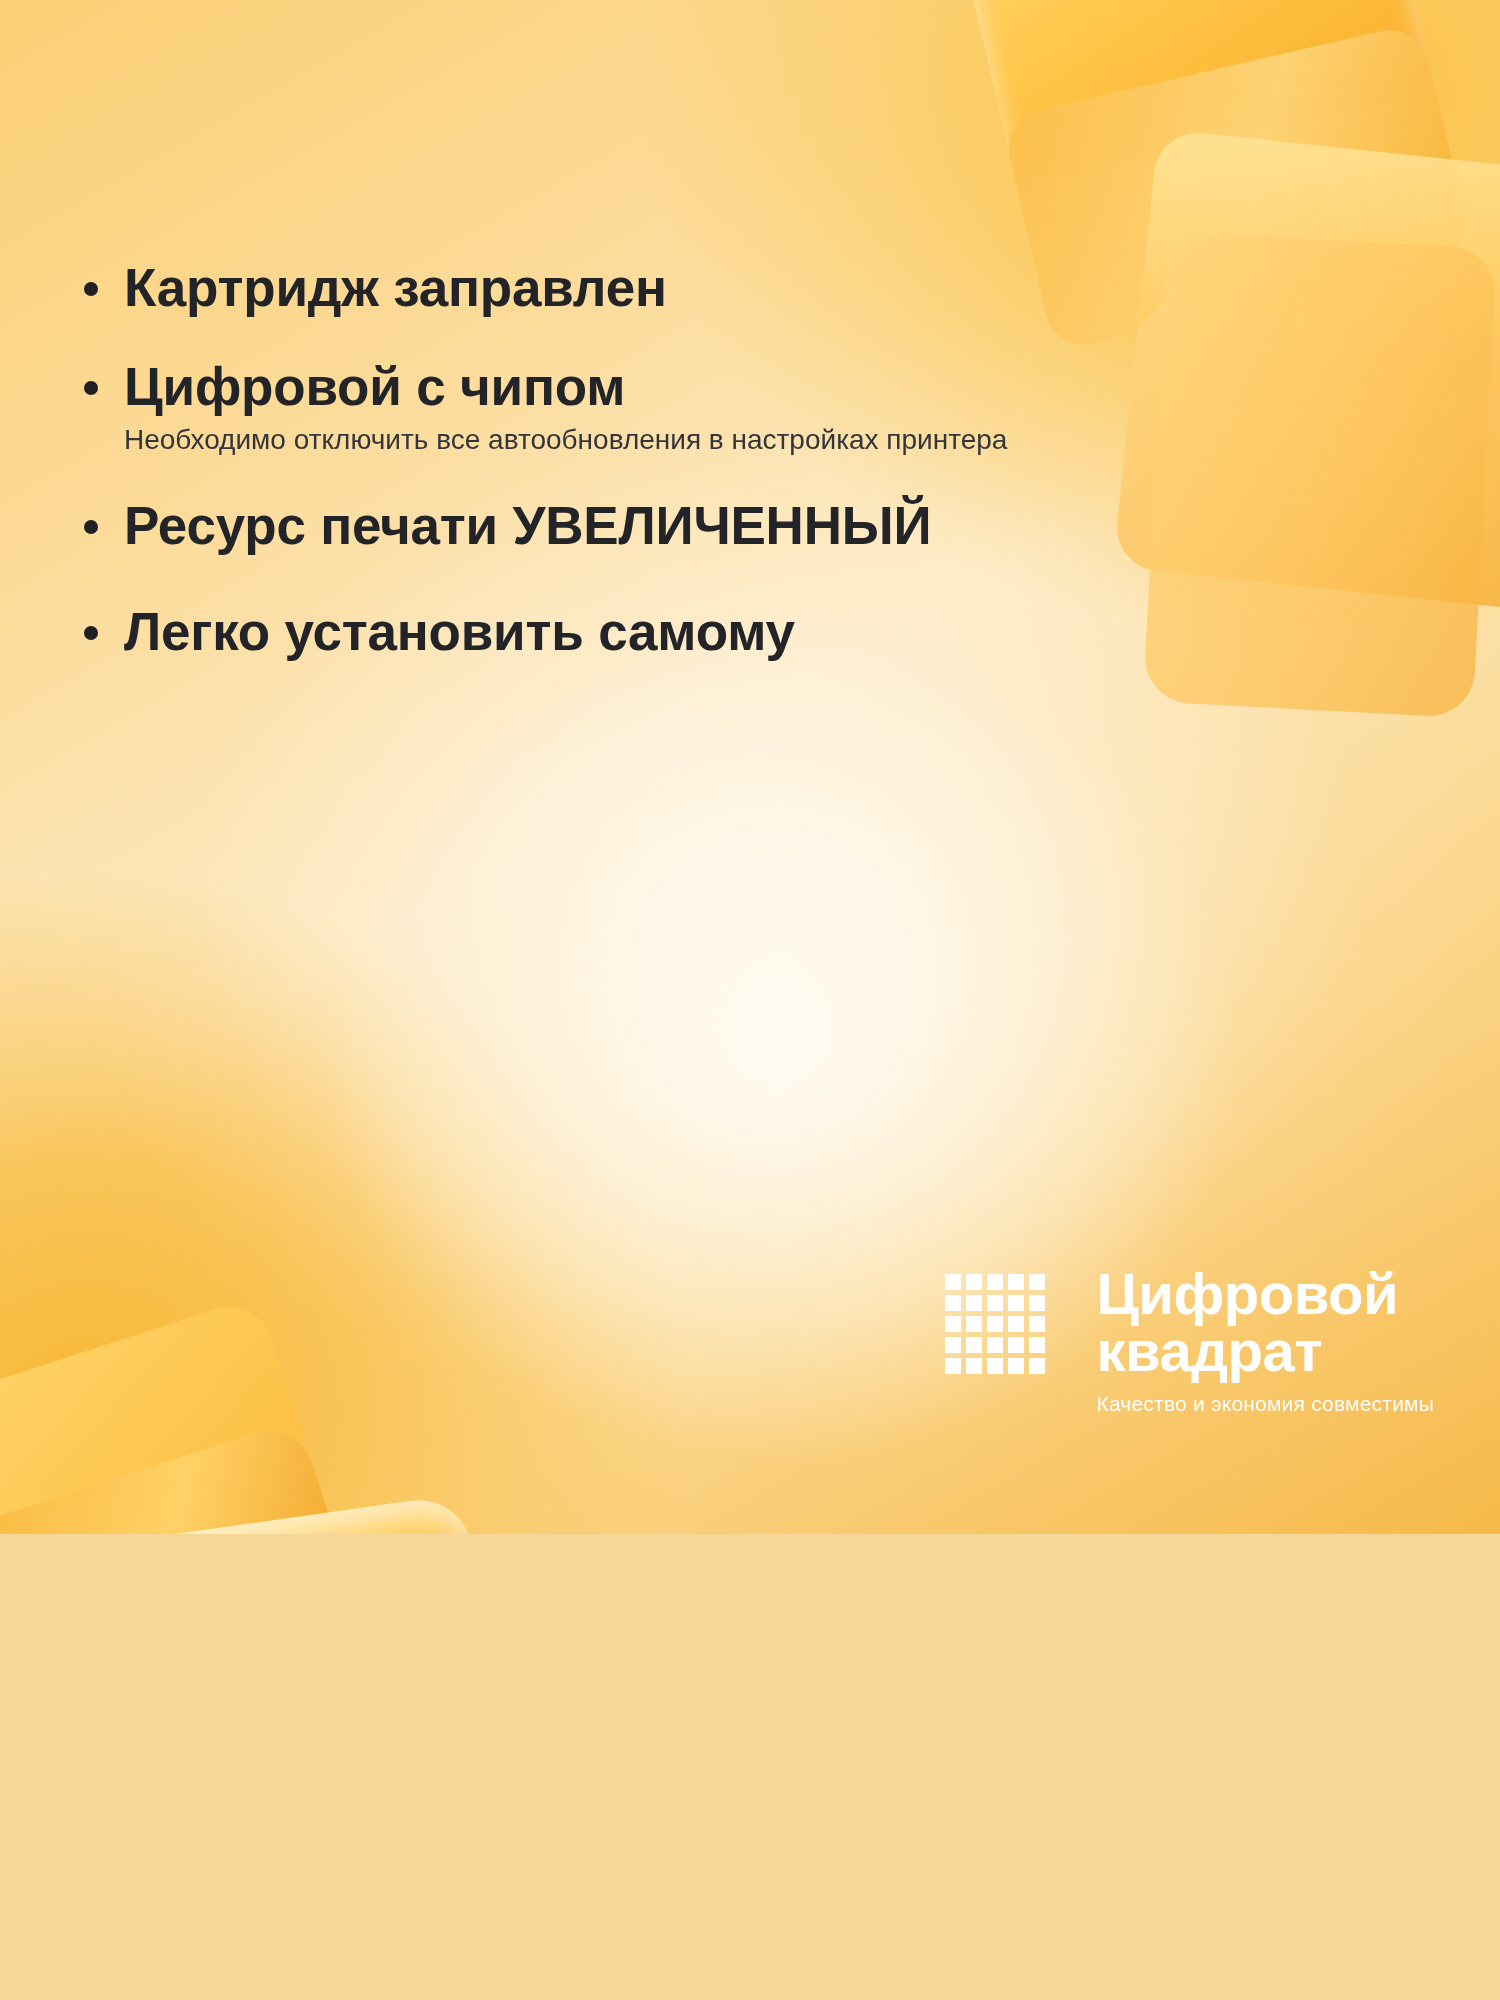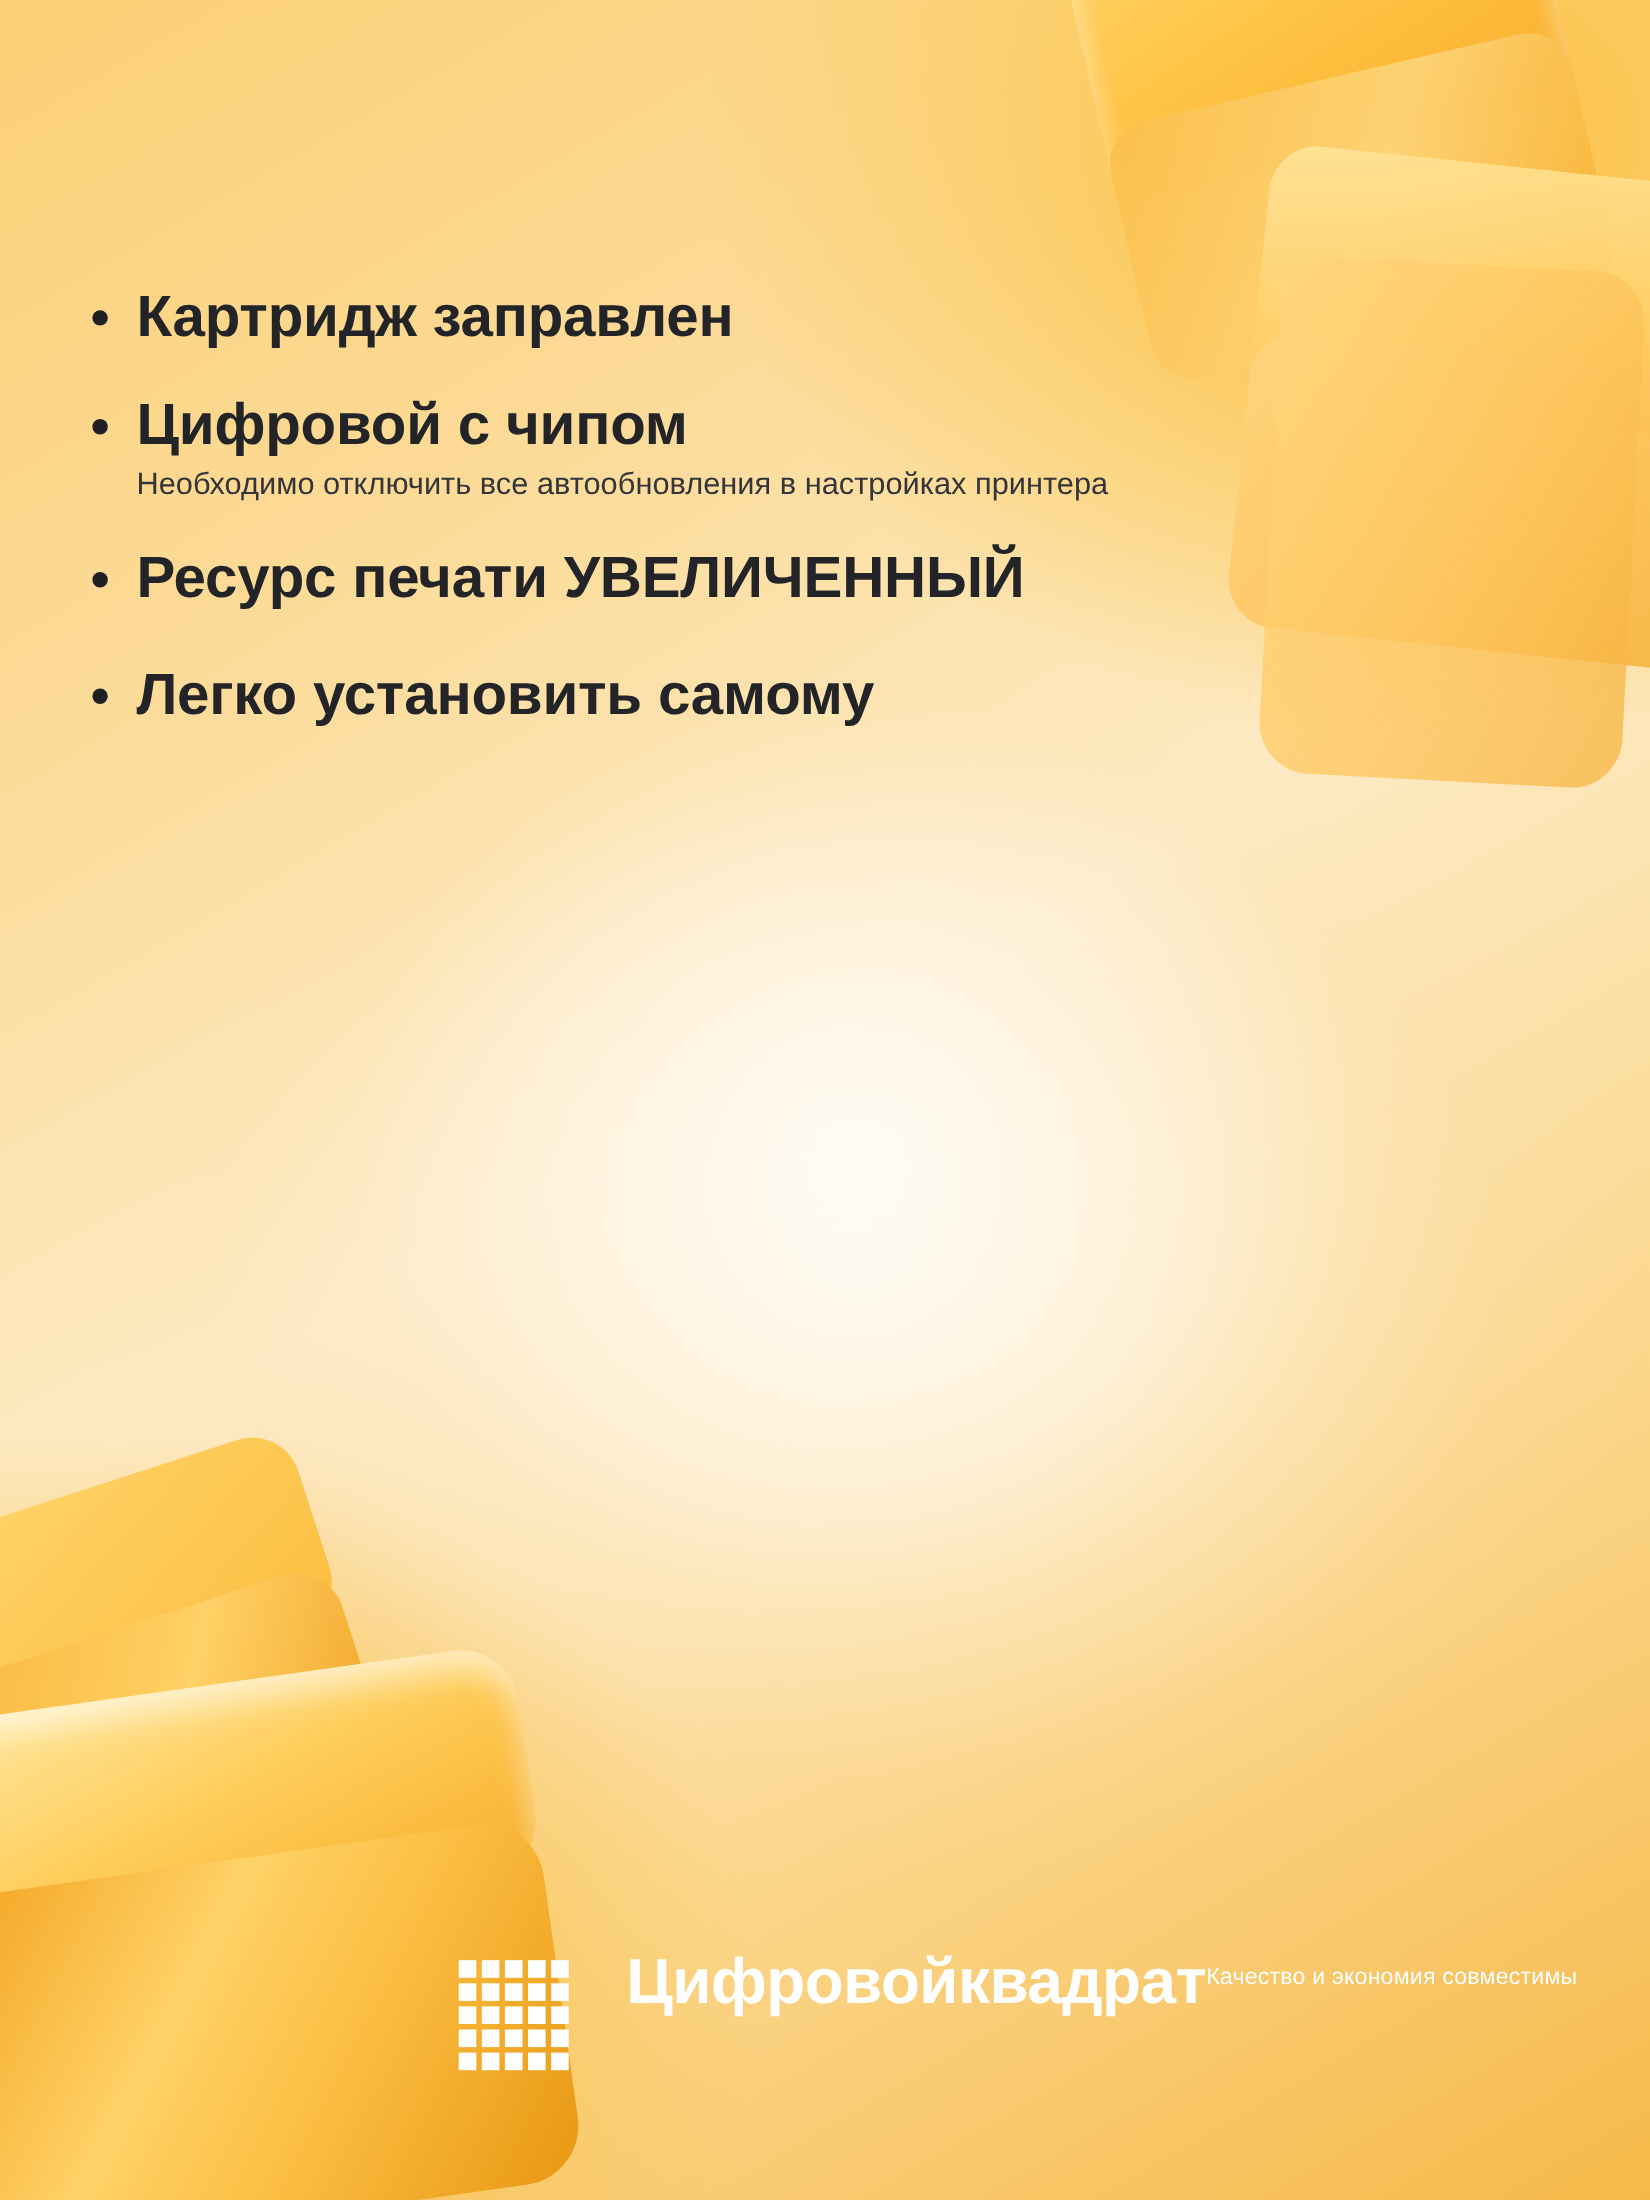--- a/index.html
+++ b/index.html
@@ -10,21 +10,21 @@
     width: 1500px;
     height: 2000px;
     overflow: hidden;
     font-family: "Liberation Sans", sans-serif;
     background: #f6d79a;
   }
 
   .poster {
     position: relative;
     width: 1500px;
-    height: 2000px;
+    height: 1534px;
     overflow: hidden;
     background:
       radial-gradient(ellipse 900px 700px at 52% 58%, rgba(255,250,240,0.92) 0%, rgba(255,240,215,0.55) 38%, rgba(255,225,180,0.12) 65%, rgba(255,220,170,0) 80%),
       radial-gradient(ellipse 1100px 900px at 88% 6%, #fcc24a 0%, #fbcd66 30%, rgba(250,205,110,0) 62%),
       radial-gradient(ellipse 1000px 900px at 6% 92%, #f7b733 0%, #f9c65c 28%, rgba(249,198,92,0) 60%),
       linear-gradient(150deg, #fbcf74 0%, #fcdc9b 26%, #fdeac4 48%, #fbd88f 72%, #f6b949 100%);
   }
 
   
   .cube {
@@ -192,20 +192,21 @@
     margin-right: 20px;
   }
   .logo-mark i {
     display: block;
     width: 16px;
     height: 16px;
     background: #ffffff;
   }
   .logo-text {
     display: flex;
+    flex-direction: column;
     margin-left: 32px;
   }
   .logo-name {
     font-size: 58px;
     font-weight: bold;
     color: #ffffff;
     line-height: 0.98;
     letter-spacing: -0.5px;
   }
   .logo-tagline {

